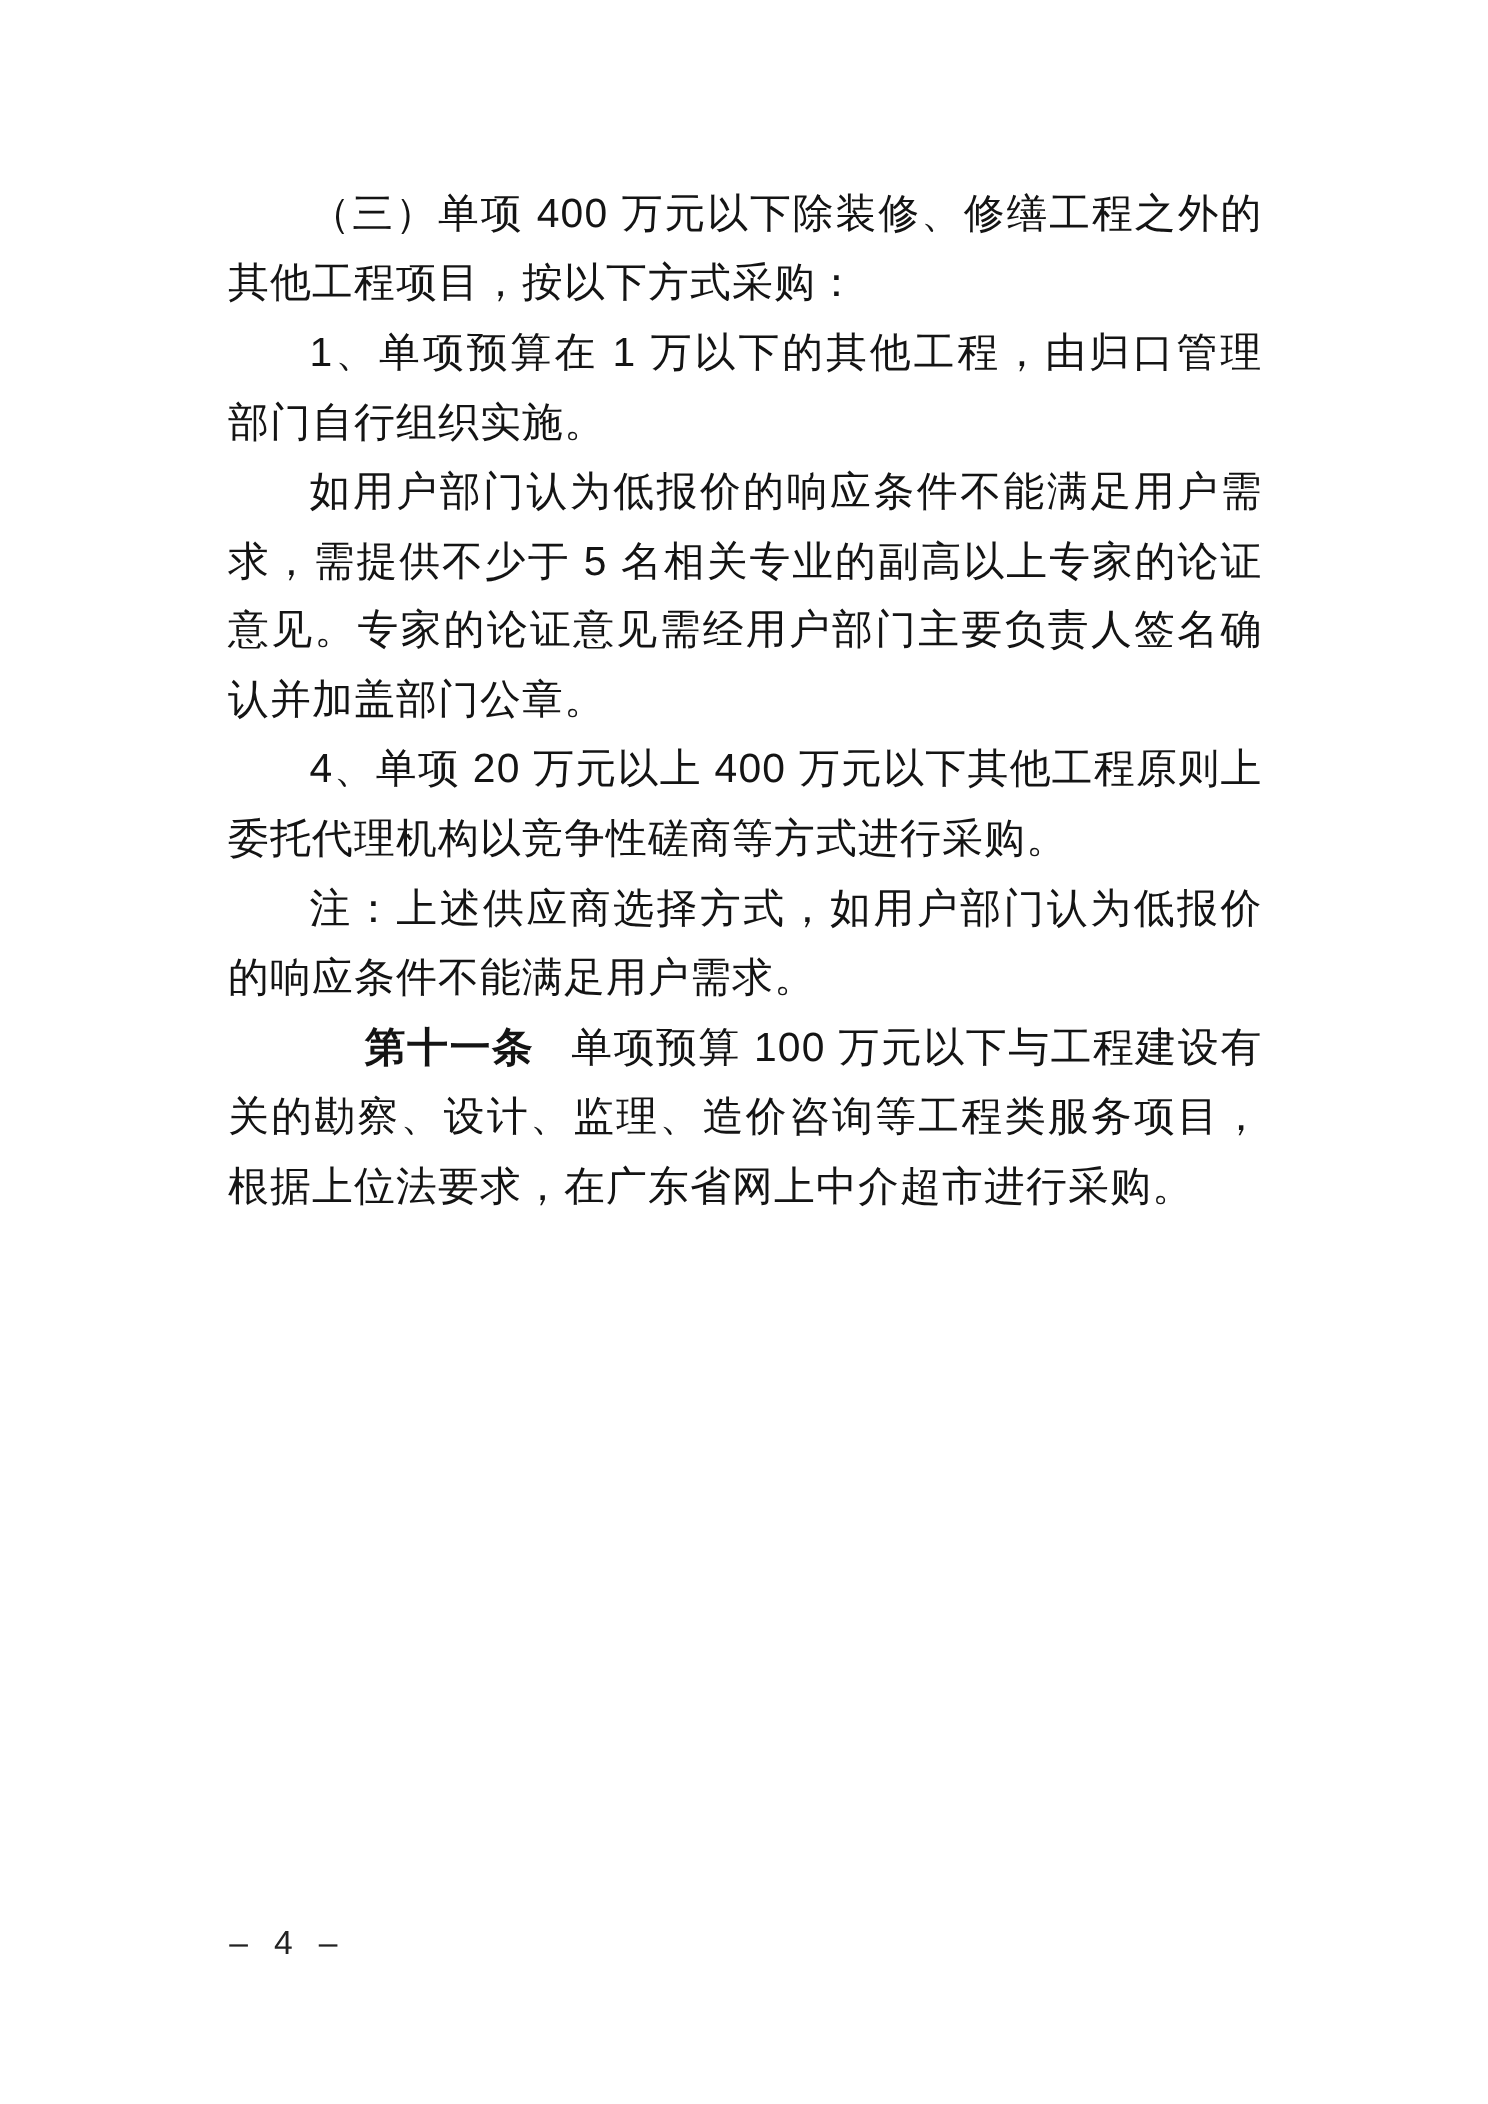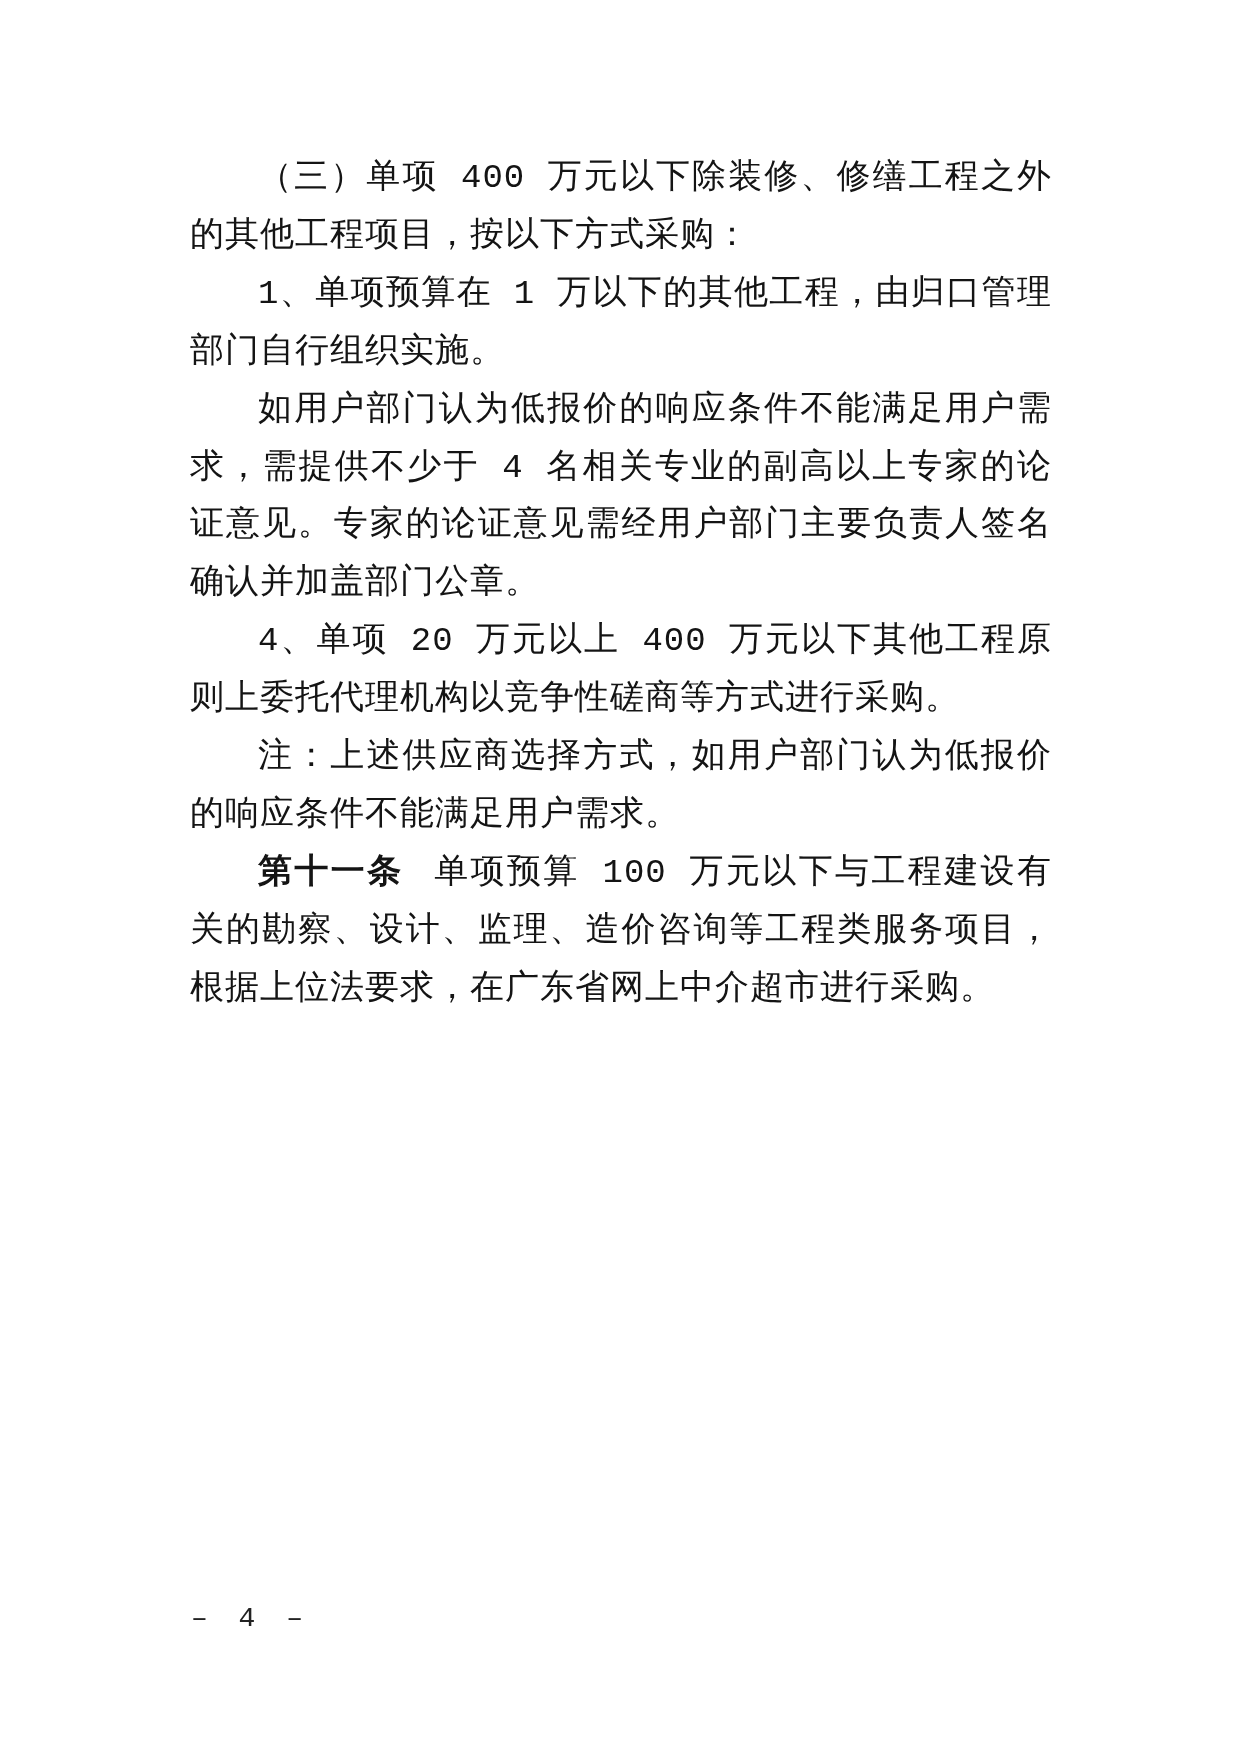--- a/index.html
+++ b/index.html
@@ -10,21 +10,21 @@
     width: 1240px;
     height: 1753px;
     background: #ffffff;
   }
   .page {
     position: relative;
     width: 1240px;
     height: 1753px;
     background: #ffffff;
     overflow: hidden;
-    font-family: Liberation Mono, monospace;
+    font-family: Liberation Sans, sans-serif;
     color: #141414;
   }
   .content {
     position: absolute;
     left: 190px;
     top: 150px;
     width: 862px;
   }
   .para {
     margin: 0;
@@ -33,37 +33,38 @@
     line-height: 57.9px;
     letter-spacing: 1px;
     text-align: justify;
     text-indent: 2em;
     font-weight: 400;
     color: #141414;
   }
   .article-no {
     font-weight: 700;
     margin-right: 0.9em;
+    margin-left: 46px;
   }
   .page-number {
     position: absolute;
     left: 191px;
     top: 1601px;
     font-size: 28px;
     line-height: 36px;
     letter-spacing: 7px;
     color: #222222;
   }
 </style>
 </head>
 <body>
 
 <div class="page">
   <main class="content">
     <p class="para"><span>（三）单项 400 万元以下除装修、修缮工程之外的其他工程项目，按以下方式采购：</span></p>
     <p class="para"><span>1、单项预算在 1 万以下的其他工程，由归口管理部门自行组织实施。</span></p>
-    <p class="para"><span>如用户部门认为低报价的响应条件不能满足用户需求，需提供不少于 4 名相关专业的副高以上专家的论证意见。专家的论证意见需经用户部门主要负责人签名确认并加盖部门公章。</span></p>
+    <p class="para"><span>如用户部门认为低报价的响应条件不能满足用户需求，需提供不少于 5 名相关专业的副高以上专家的论证意见。专家的论证意见需经用户部门主要负责人签名确认并加盖部门公章。</span></p>
     <p class="para"><span>4、单项 20 万元以上 400 万元以下其他工程原则上委托代理机构以竞争性磋商等方式进行采购。</span></p>
     <p class="para"><span>注：上述供应商选择方式，如用户部门认为低报价的响应条件不能满足用户需求。</span></p>
     <p class="para"><b class="article-no">第十一条</b><span>单项预算 100 万元以下与工程建设有关的勘察、设计、监理、造价咨询等工程类服务项目，根据上位法要求，在广东省网上中介超市进行采购。</span></p>
   </main>
   <footer class="page-number">– 4 –</footer>
 </div>
 
 </body></html>

